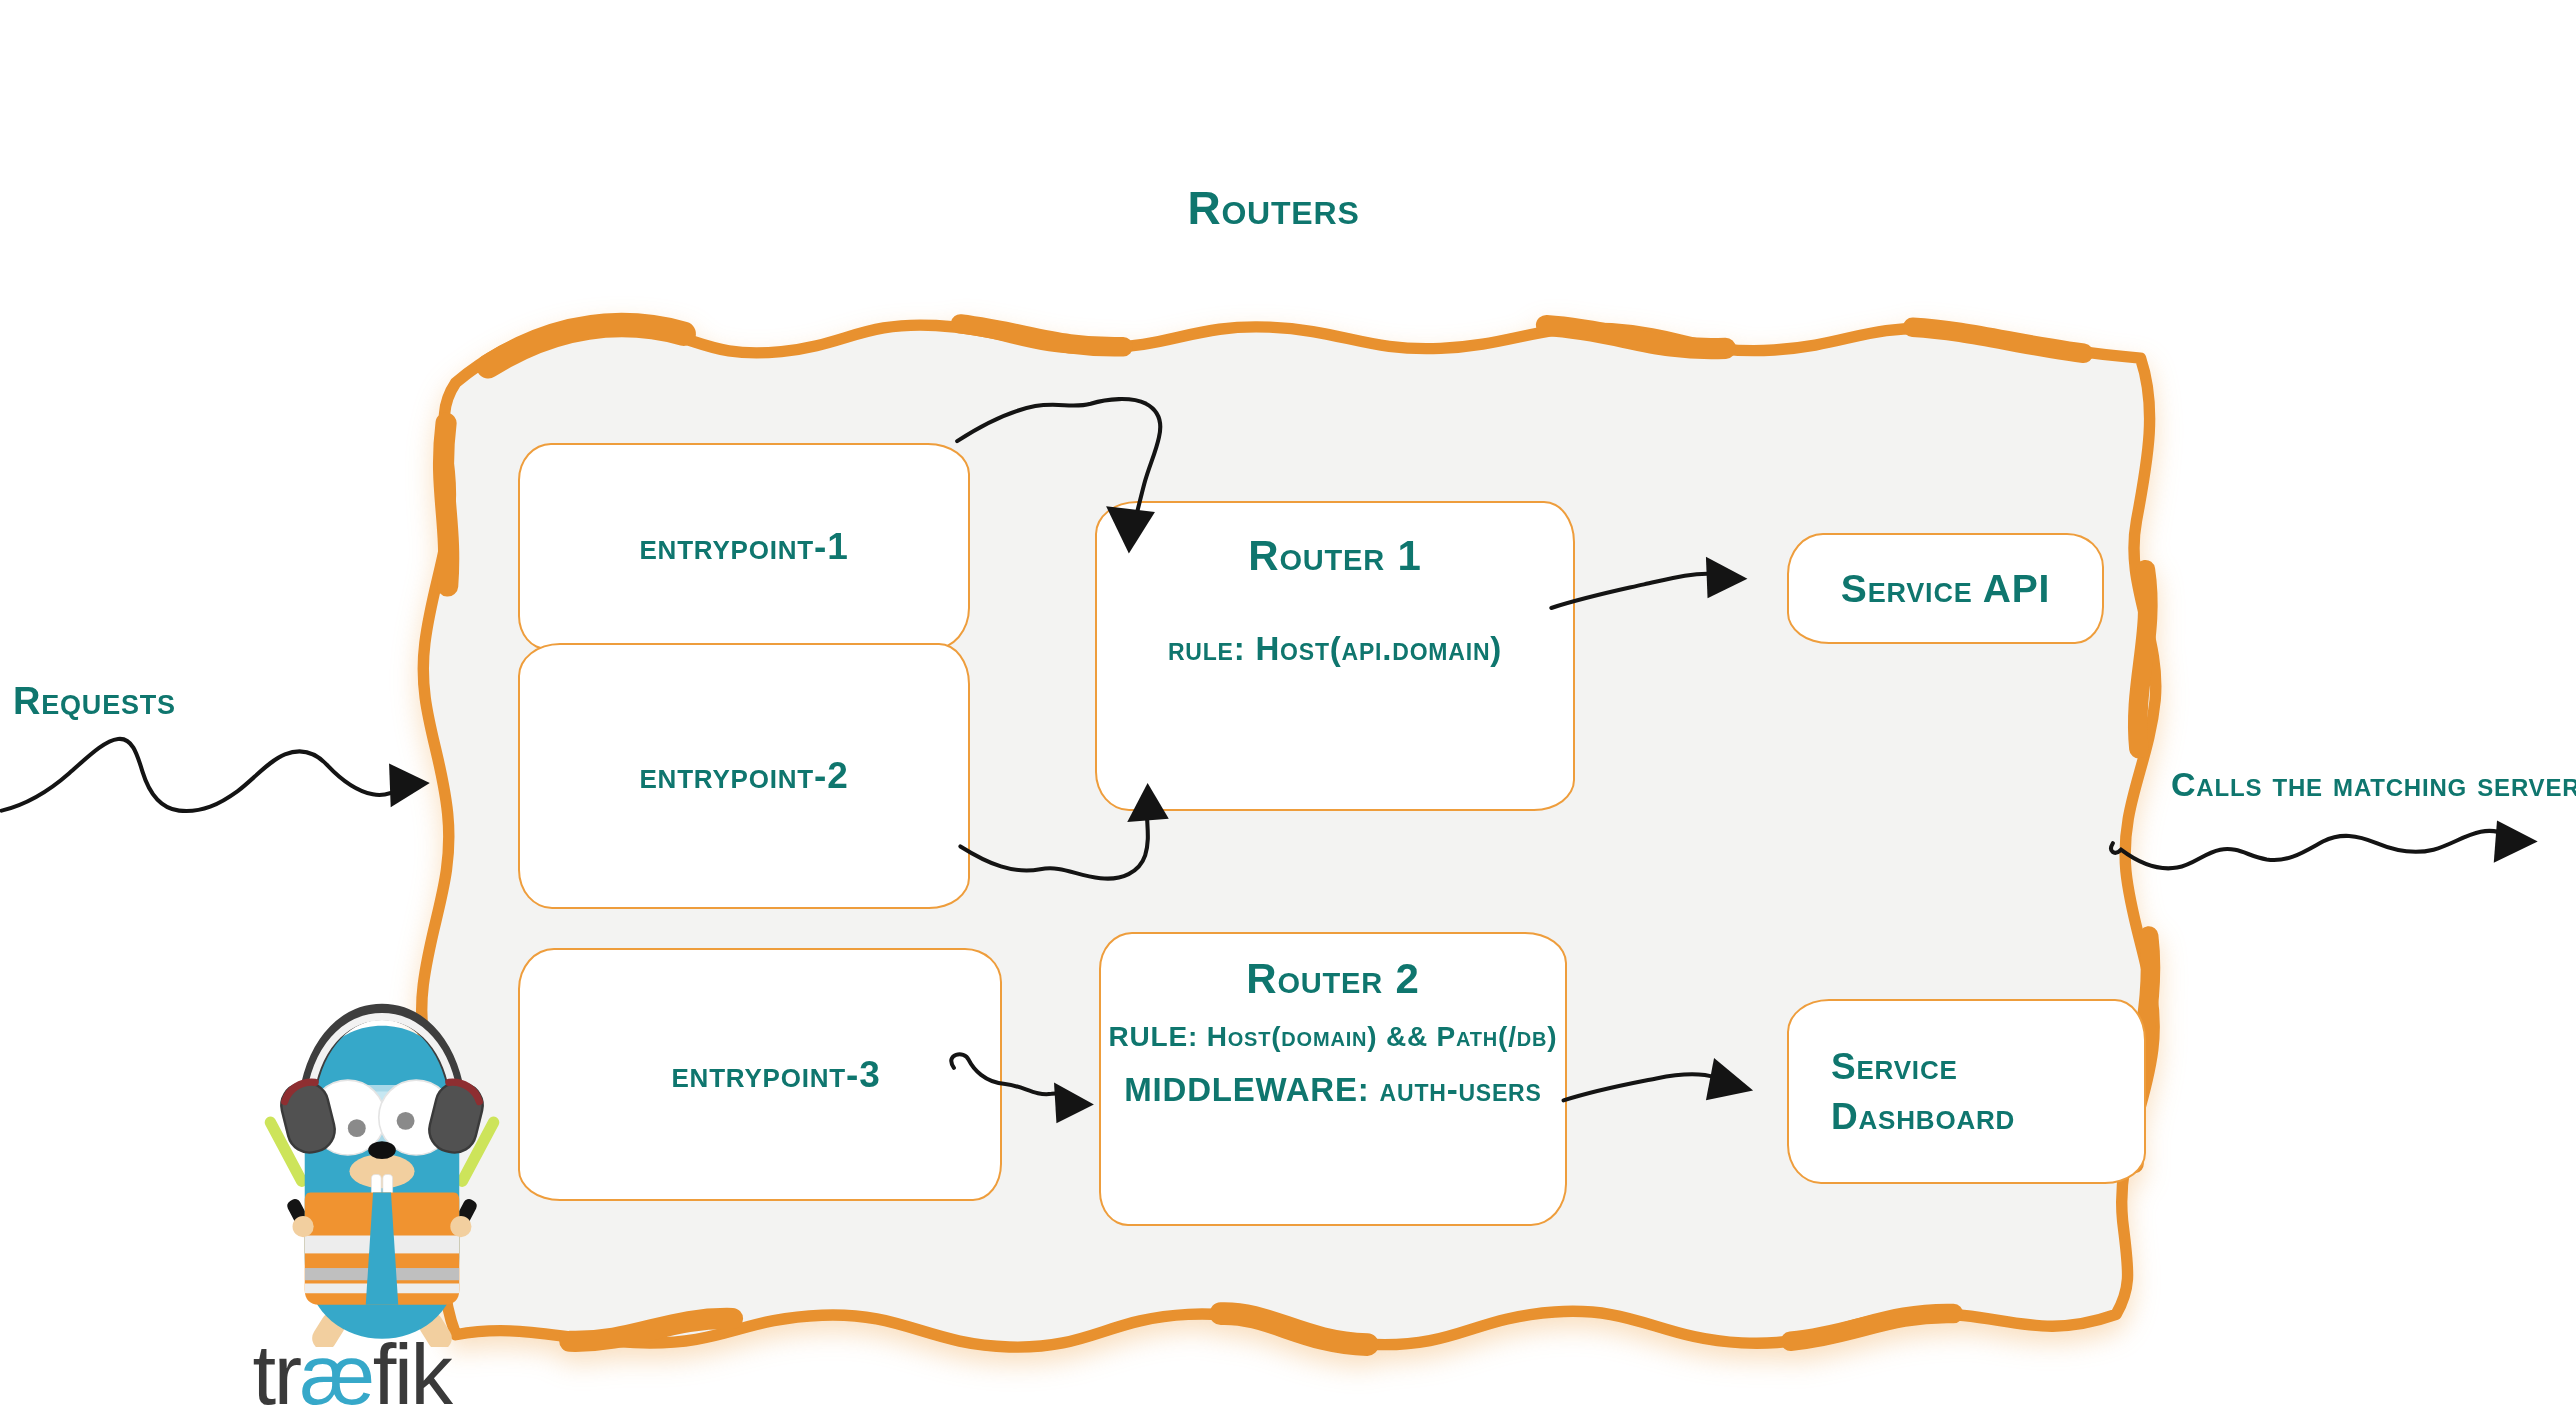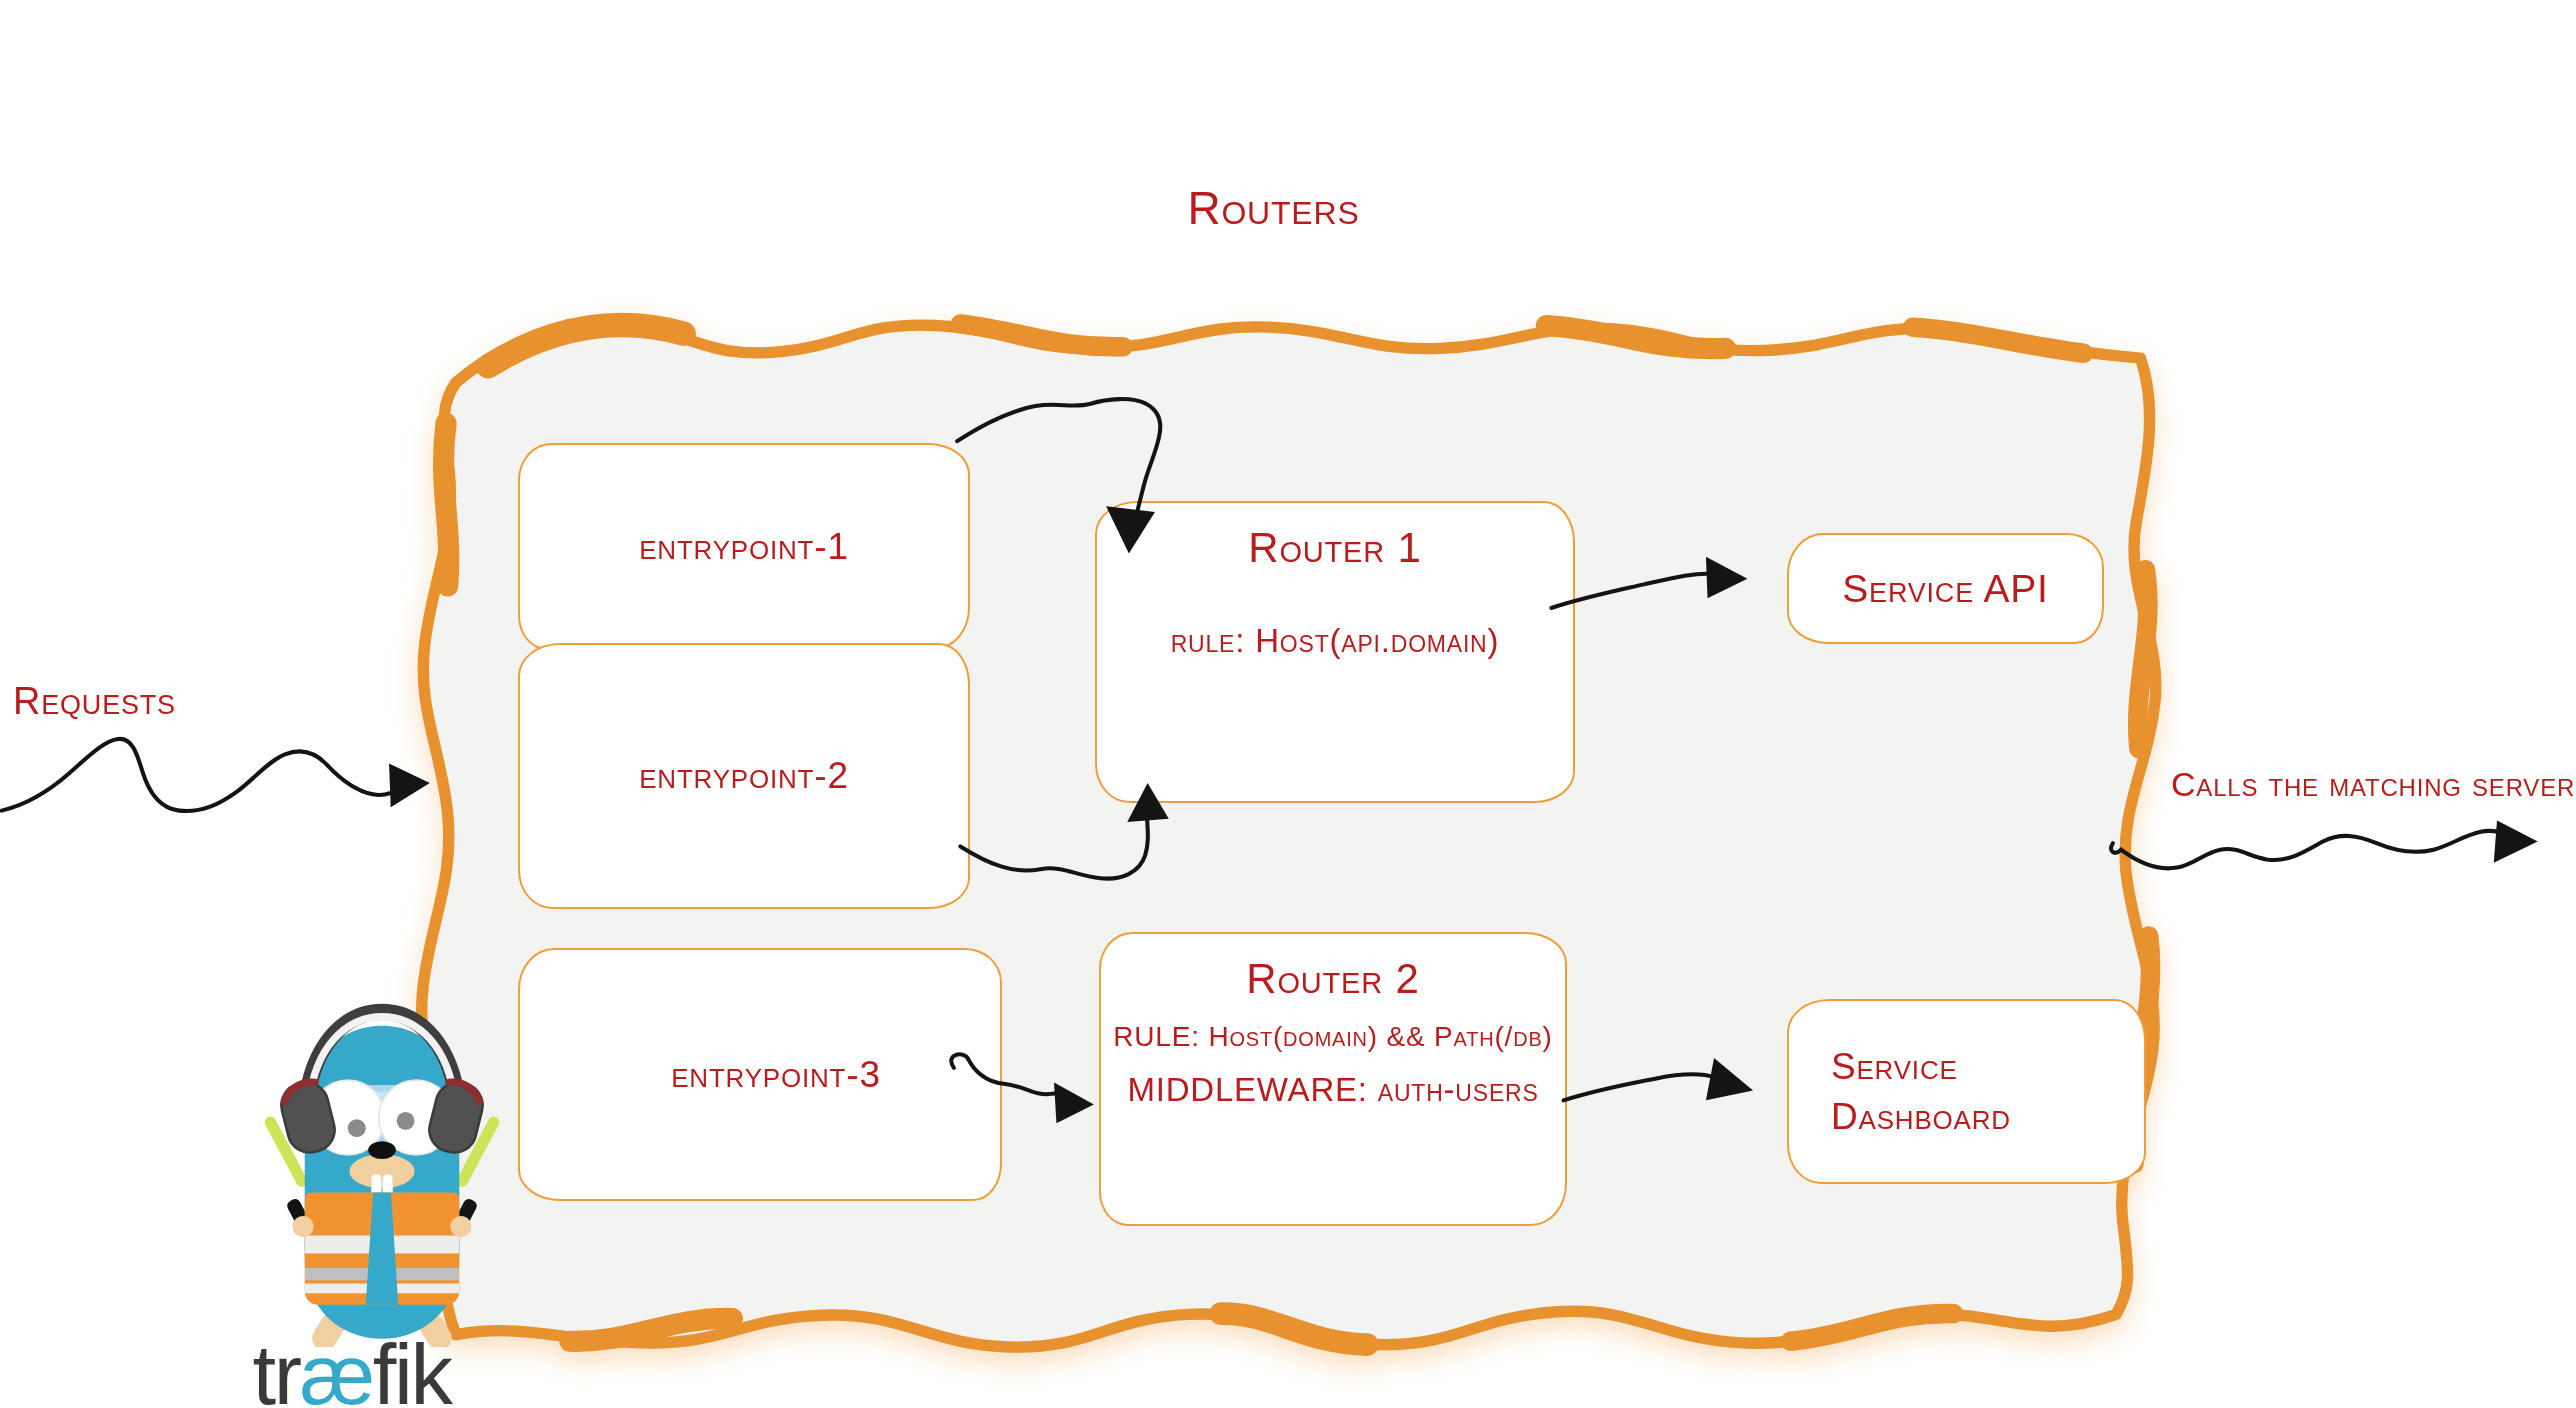--- a/index.html
+++ b/index.html
@@ -1,33 +1,33 @@
 <!DOCTYPE html>
 <html style="font-size:13px"><head>
 <meta charset="utf-8">
 <style>
   html,body{margin:0;padding:0;background:#fff;}
   #canvas{position:relative;width:2576px;height:1408px;overflow:hidden;background:#ffffff;
           font-family:"Liberation Sans",sans-serif;}
-  .hand{font-family:"Liberation Sans",sans-serif;font-variant:small-caps;font-weight:400;
-        color:#b91c1c;letter-spacing:0.8px;white-space:nowrap;}
+  .hand{font-family:"Liberation Sans",sans-serif;font-variant:small-caps;font-weight:700;
+        color:#0f766e;letter-spacing:0.8px;white-space:nowrap;}
   .abs{position:absolute;}
   
   #blob-svg{position:absolute;left:0;top:0;width:2576px;height:1408px;z-index:1;
             filter:drop-shadow(0 11.4px 13px rgba(234,148,48,.30));}
   
   .node{position:absolute;z-index:2;background:#ffffff;border:2.4px solid #EE9D3C;
         display:flex;flex-direction:column;align-items:center;justify-content:center;}
   .node.rad-a{border-radius:33px 42px 36px 29px / 37px 31px 42px 34px;}
   .node.rad-b{border-radius:42px 31px 41px 34px / 33px 41px 31px 39px;}
   .node.rad-c{border-radius:36px 37px 29px 42px / 41px 34px 37px 31px;}
   #ep1{left:518px;top:408px;width:448px;height:203px;margin-top:35px;}
   #ep2{left:518px;top:643px;width:448px;height:262px;}
   #ep3{left:518px;top:948px;width:448px;height:249px;padding-left:32px;}
-  #r1{left:1095px;top:501px;width:476px;height:277px;justify-content:flex-start;padding-top:21px;gap:50px;}
+  #r1{left:1095px;top:501px;width:476px;height:277px;justify-content:flex-start;padding-top:29px;gap:50px;}
   #r2{left:1099px;top:932px;width:464px;height:269px;justify-content:flex-start;padding-top:21px;gap:18px;}
   #s1{left:1787px;top:533px;width:313px;height:107px;}
   #s2{left:1787px;top:999px;width:313px;height:181px;align-items:flex-start;padding-left:42px;gap:13px;}
   .ep-label{font-size:37px;}
   .router-title{font-size:42px;}
   #r1 .router-rule{font-size:33px;}
   #r2 .router-rule{font-size:28px;}
   .router-mw{font-size:33px;}
   .svc-label{font-size:39px;}
   .svc-line{font-size:37px;line-height:1;}

